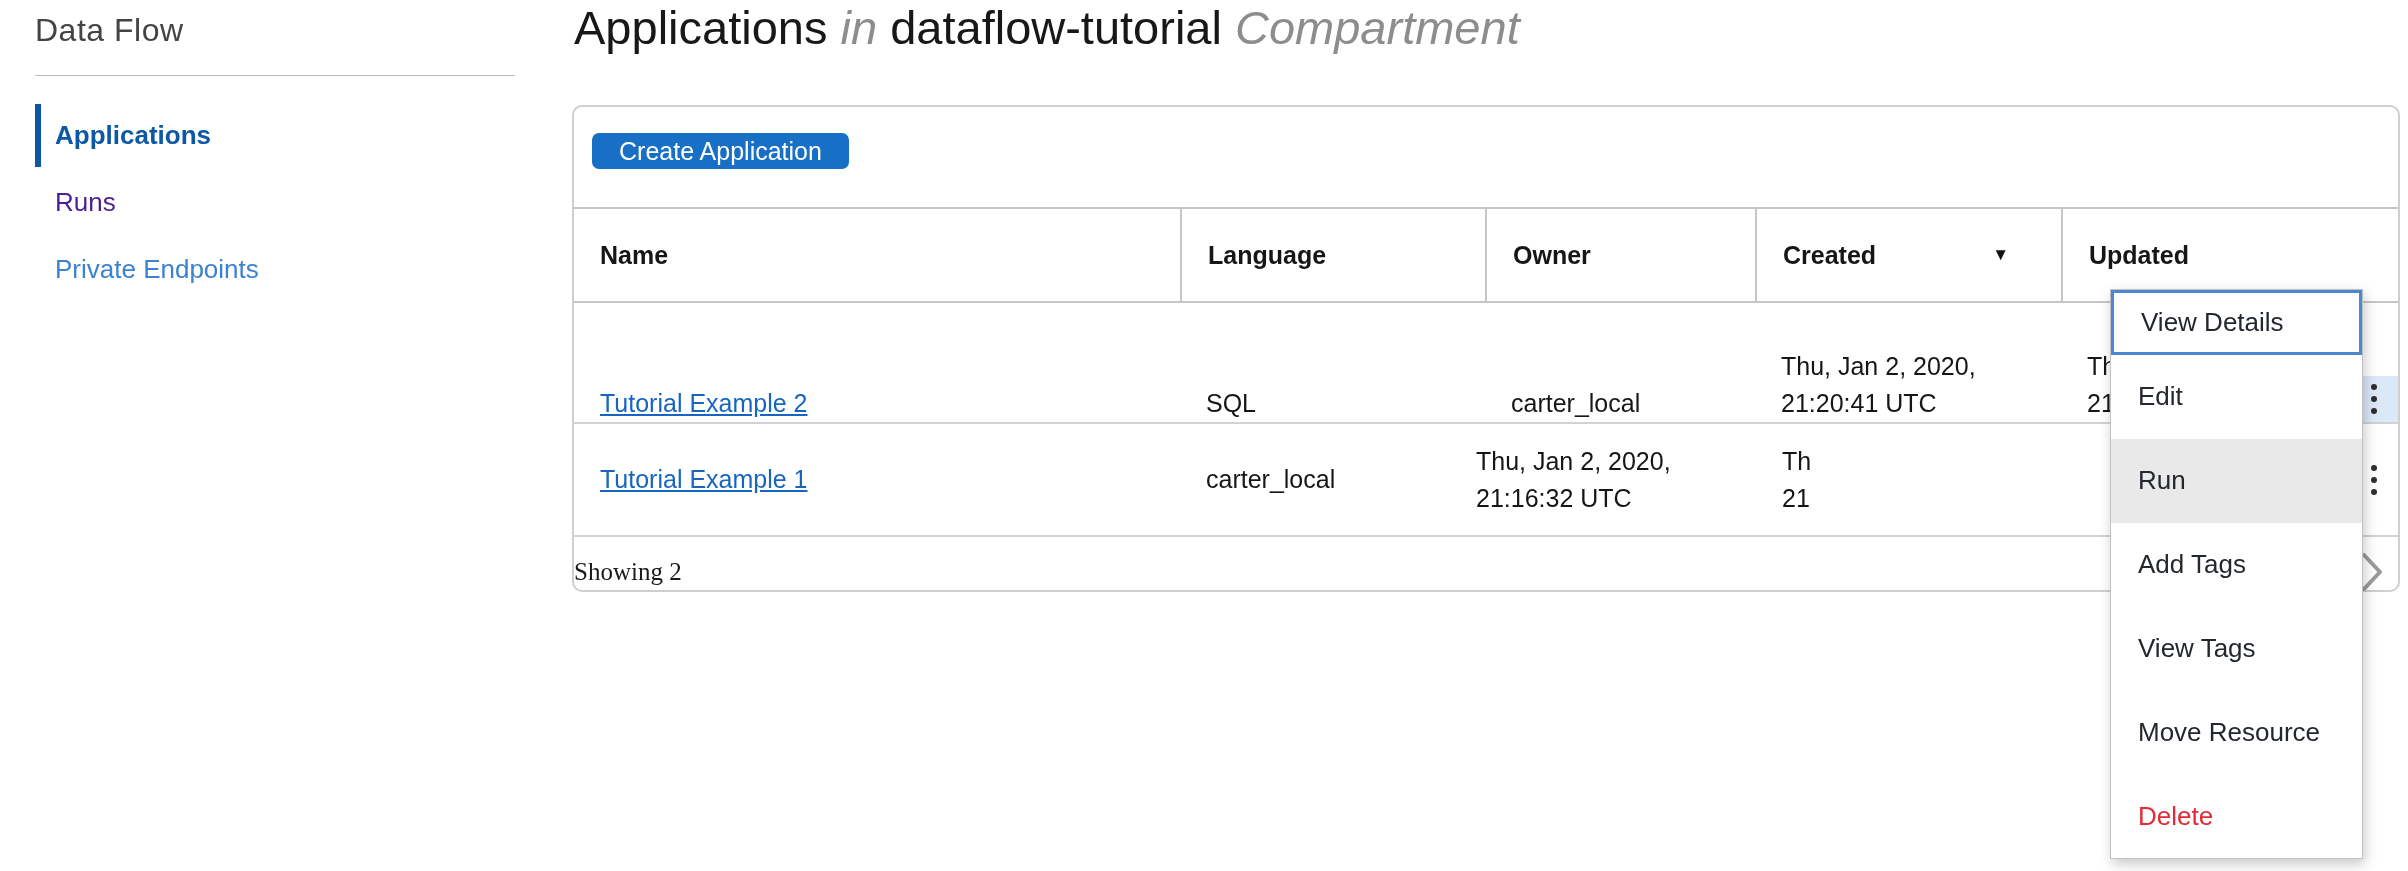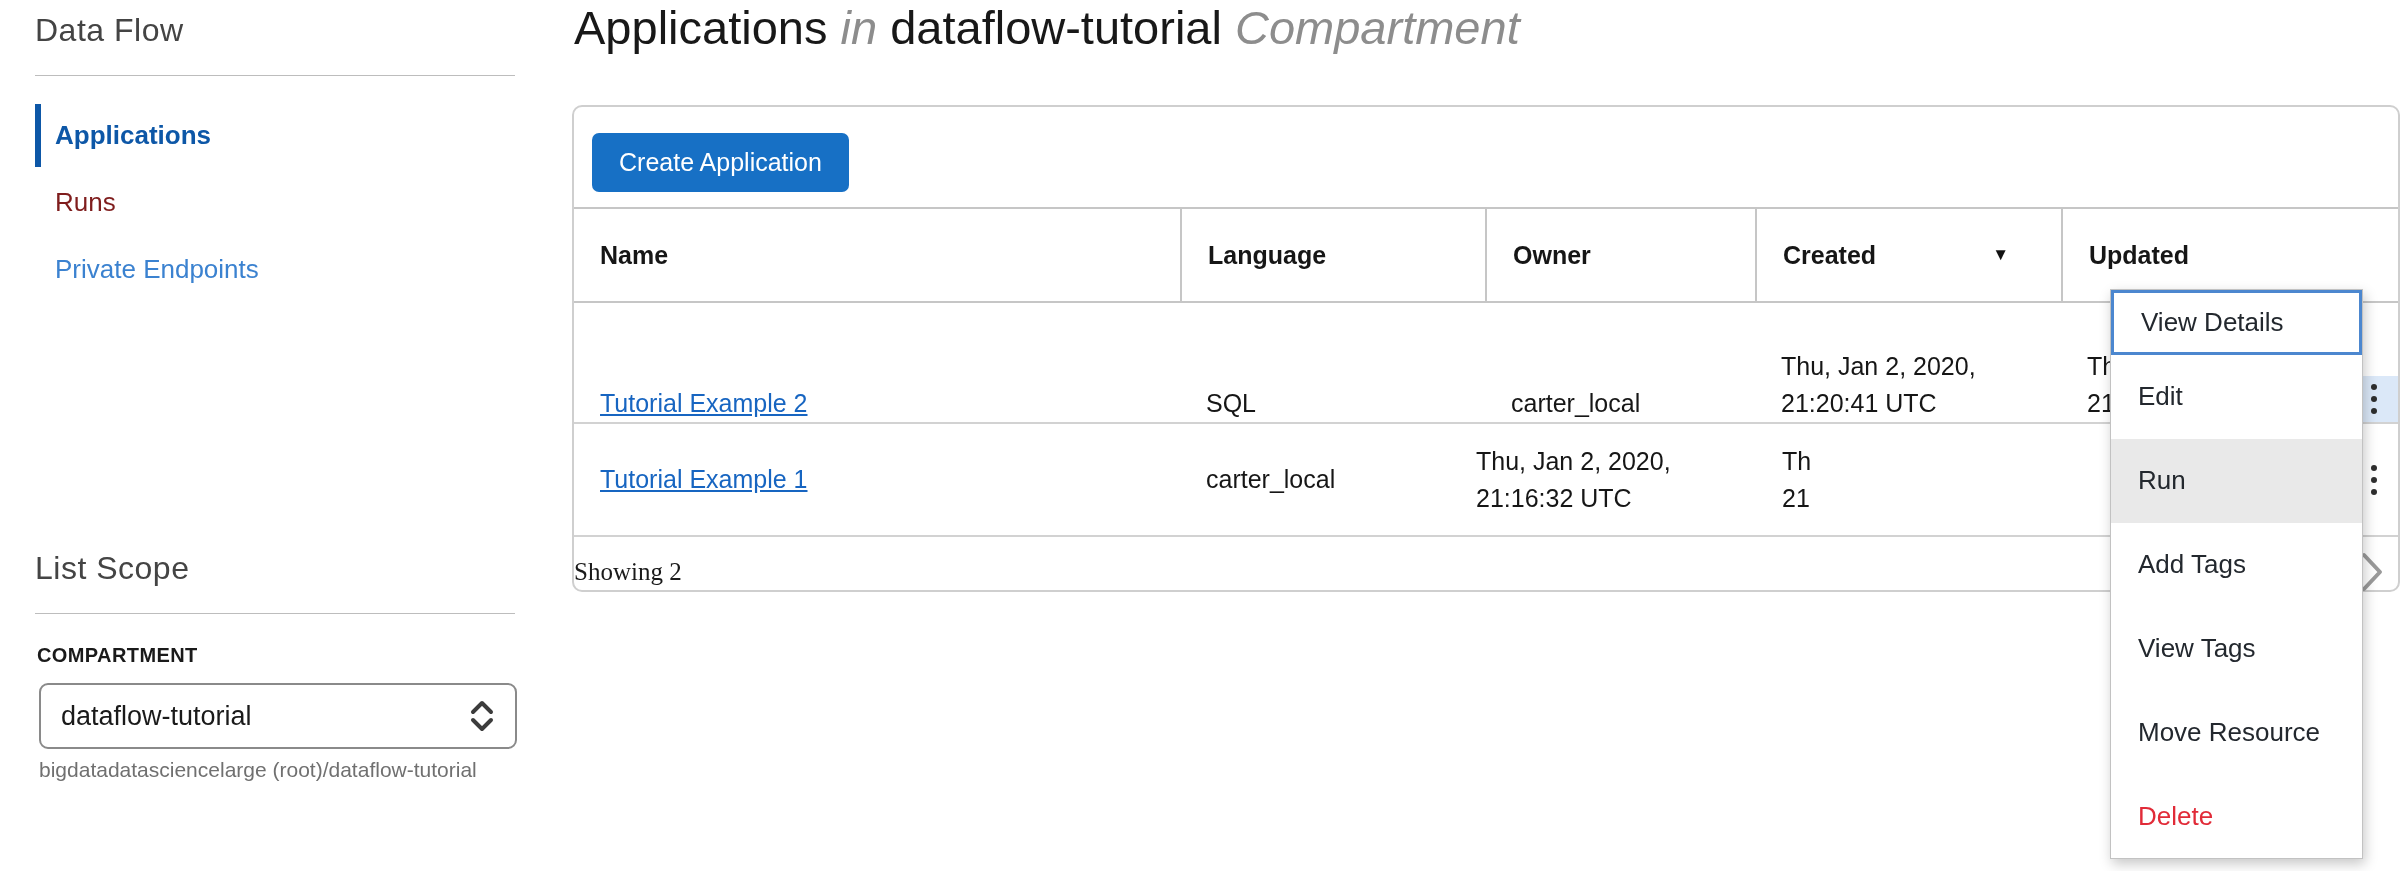--- a/index.html
+++ b/index.html
@@ -11,21 +11,21 @@
 
   
   .sidebar { position:absolute; left:15px; top:0; width:560px; height:871px; }
   .sb-heading {
     font-size:32px; font-weight:300; color:#444; padding:12px 0 0 20px;
     letter-spacing:0.5px;
   }
   .sb-divider { height:1px; background:#bdbdbd; margin:26px 60px 0 20px; }
   .sb-nav { margin:28px 0 0 20px; }
   .sb-nav a {
-    display:block; font-size:26px; text-decoration:none; color:#7f1d1d;
+    display:block; font-size:26px; text-decoration:none; color:#4c1d95;
     border-left:6px solid transparent; padding:16px 0 16px 14px; margin-bottom:4px;
     cursor:pointer;
   }
   .sb-nav a.active { border-left-color:#0d57a7; color:#0d57a7; font-weight:bold; }
   .sb-nav a.lighter { color:#3b82d0; }
 
   .list-scope { position:absolute; left:0; top:538px; width:560px; }
   .ls-label {
     display:block; margin:30px 0 0 22px; font-size:20px; font-weight:bold;
     letter-spacing:0.4px; color:#1a1a1a;
@@ -44,21 +44,21 @@
     color:#181818; white-space:nowrap;
   }
   .main-title em { font-style:italic; color:#8d8d8d; }
 
   .card {
     position:absolute; left:572px; top:105px; width:1828px; height:487px;
     border:2px solid #cfcfcf; border-radius:10px; background:#fff;
   }
   .toolbar { height:100px; padding:26px 0 0 18px; }
   .btn-primary {
-    height:59px; padding:0 27px; font-size:25px; color:#fff; background:#1770c5;
+    height:36px; padding:0 27px; font-size:25px; color:#fff; background:#1770c5;
     border:0; border-radius:7px; font-family:inherit; cursor:pointer;
   }
 
   .thead {
     display:flex; height:96px; border-top:2px solid #c6c6c6;
     border-bottom:2px solid #c6c6c6; font-weight:bold; font-size:25px;
   }
   .th {
     display:flex; align-items:center; padding-left:26px; height:100%; cursor:pointer;
   }
@@ -110,33 +110,20 @@
 
 <div class="sidebar">
   <div class="sb-heading">Data Flow</div>
   <div class="sb-divider"></div>
   <nav class="sb-nav">
     <a class="active">Applications</a>
     <a>Runs</a>
     <a class="lighter">Private Endpoints</a>
   </nav>
 
-  <div class="list-scope">
-    <div class="sb-heading">List Scope</div>
-    <div class="sb-divider"></div>
-    <label class="ls-label">COMPARTMENT</label>
-    <div class="ls-select">
-      <span class="val">dataflow-tutorial</span>
-      <svg class="icon-svg" width="26" height="36" viewBox="0 0 26 36">
-        <path d="M4 14 L13 5 L22 14" fill="none" stroke="#3c3c3c" stroke-width="4" stroke-linecap="round" stroke-linejoin="round"></path>
-        <path d="M4 22 L13 31 L22 22" fill="none" stroke="#3c3c3c" stroke-width="4" stroke-linecap="round" stroke-linejoin="round"></path>
-      </svg>
-    </div>
-    <div class="ls-hint">bigdatadatasciencelarge (root)/dataflow-tutorial</div>
-  </div>
 </div>
 
 <h1 class="main-title">
   <span>Applications</span>
   <em>in</em>
   <span>dataflow-tutorial</span>
   <em>Compartment</em>
 </h1>
 
 <div class="card">

